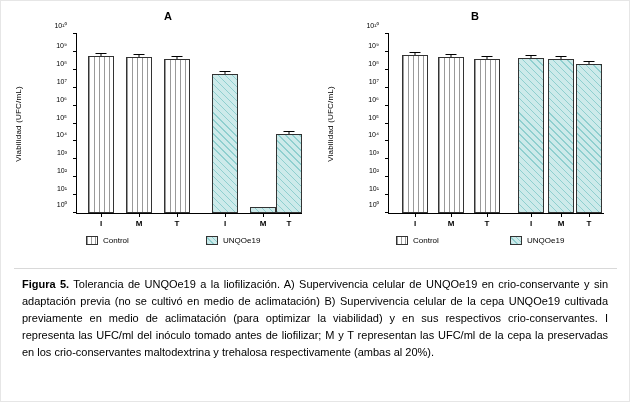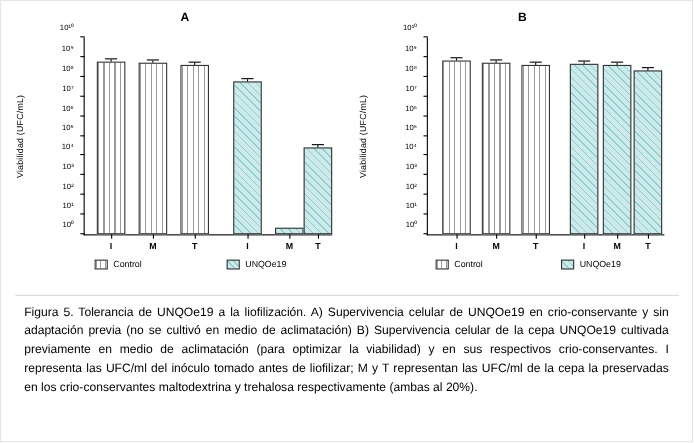--- a/index.html
+++ b/index.html
@@ -119,21 +119,21 @@
   
   .divider {
     position:absolute; left:14px; top:268px; width:603px;
     border-top:1px solid #d9d9d9;
   }
   .caption {
     position:absolute; left:22px; top:276px; width:586px;
     font-size:11px; line-height:1.55;
     text-align:justify;
   }
-  .caption b { font-weight:normal; }
+  .caption b { font-weight:bold; }
   .outer-border {
     position:absolute; left:0; top:0; width:630px; height:402px;
     border:1px solid #e6e6e6; box-sizing:border-box; pointer-events:none;
   }
 </style>
 </head>
 <body>
 
 <div class="page">
 

